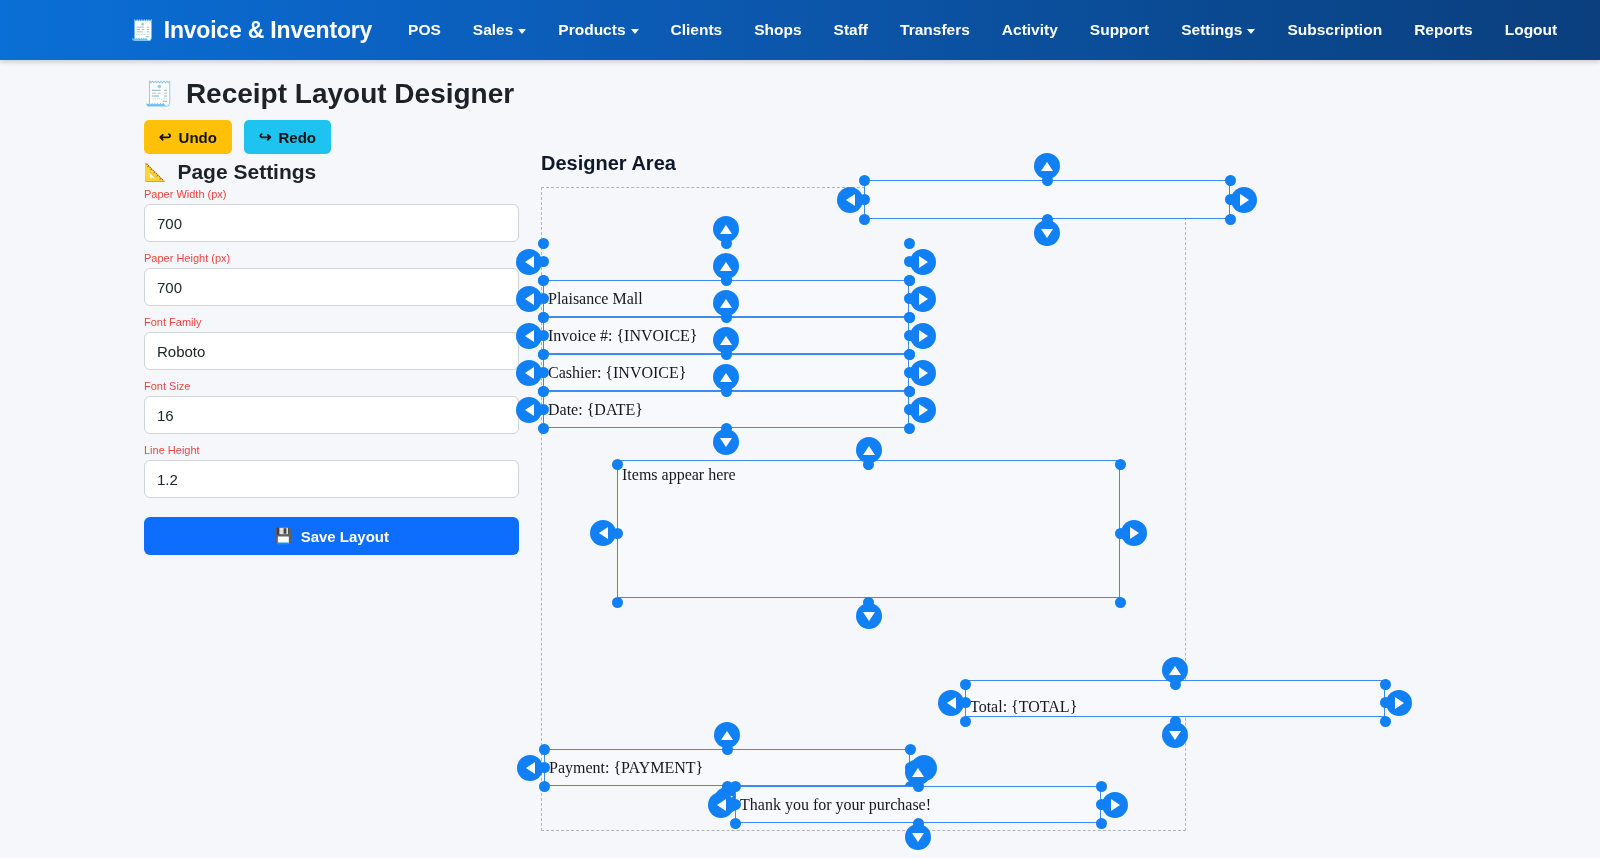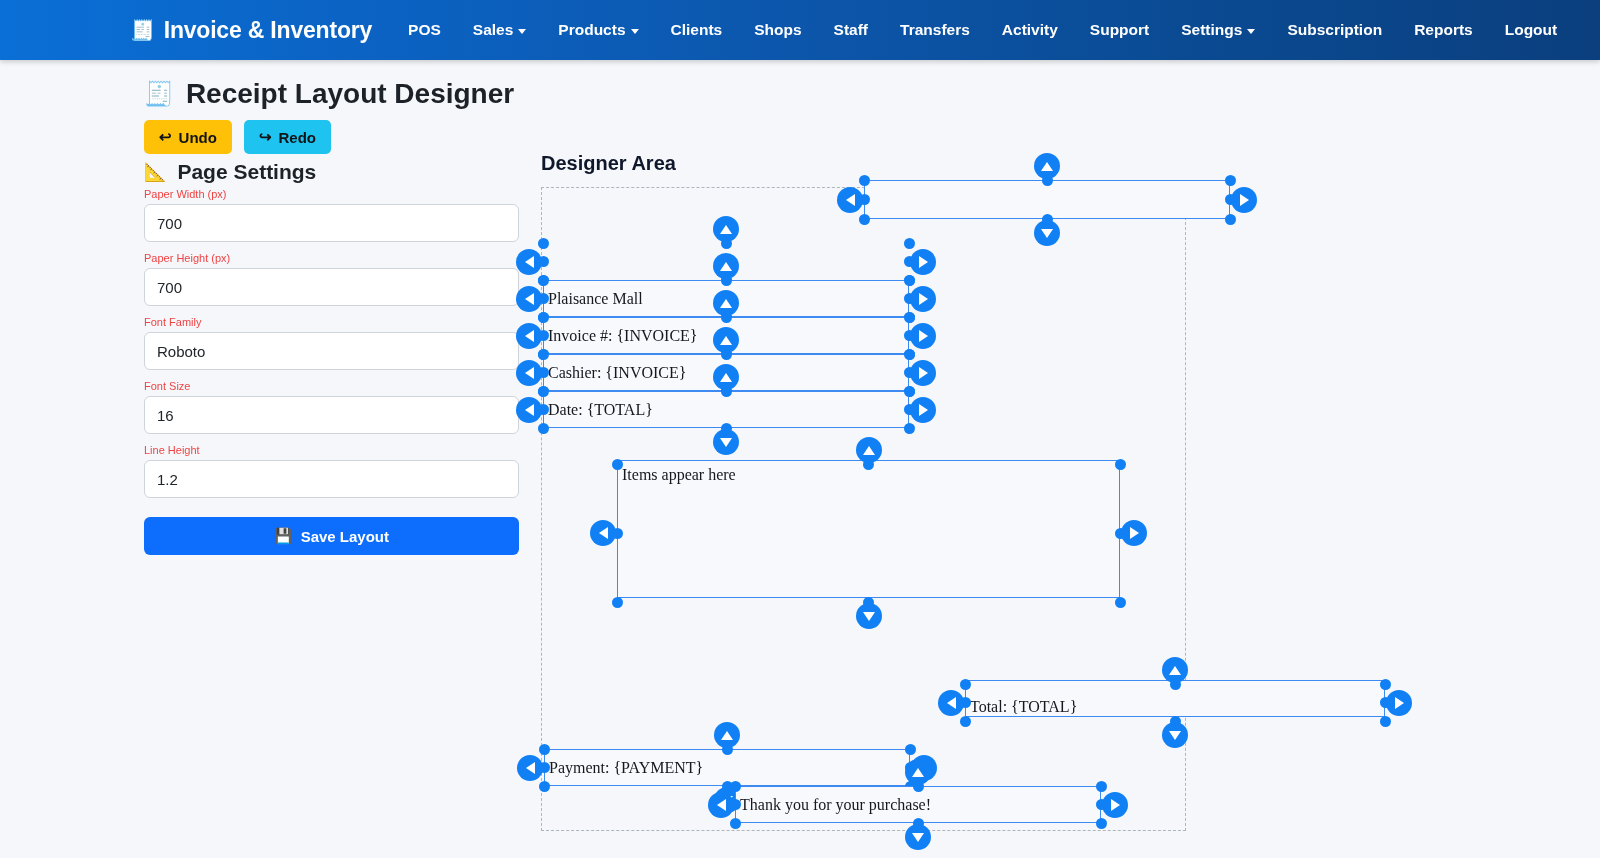--- a/index.html
+++ b/index.html
@@ -338,21 +338,21 @@
       <div class="rh" style="left: 726px; top: 345px;">
         <div class="tri tri-d"></div>
       </div>
       <div class="rh" style="left: 529px; top: 312.5px;">
         <div class="tri tri-l"></div>
       </div>
       <div class="rh" style="left: 923px; top: 312.5px;">
         <div class="tri tri-r"></div>
       </div>
       <div class="relem" style="left: 543px; top: 331px; width: 366px; height: 37px;">
-        <span>Date: {TOTAL}</span>
+        <span>Date: {DATE}</span>
       </div>
       <div class="dot" style="left: 543px; top: 331px;"></div>
       <div class="dot" style="left: 909px; top: 331px;"></div>
       <div class="dot" style="left: 543px; top: 368px;"></div>
       <div class="dot" style="left: 909px; top: 368px;"></div>
       <div class="dot" style="left: 543px; top: 349.5px;"></div>
       <div class="dot" style="left: 909px; top: 349.5px;"></div>
       <div class="dot" style="left: 726px; top: 331px;"></div>
       <div class="dot" style="left: 726px; top: 368px;"></div>
       <div class="rh" style="left: 726px; top: 317px;">

